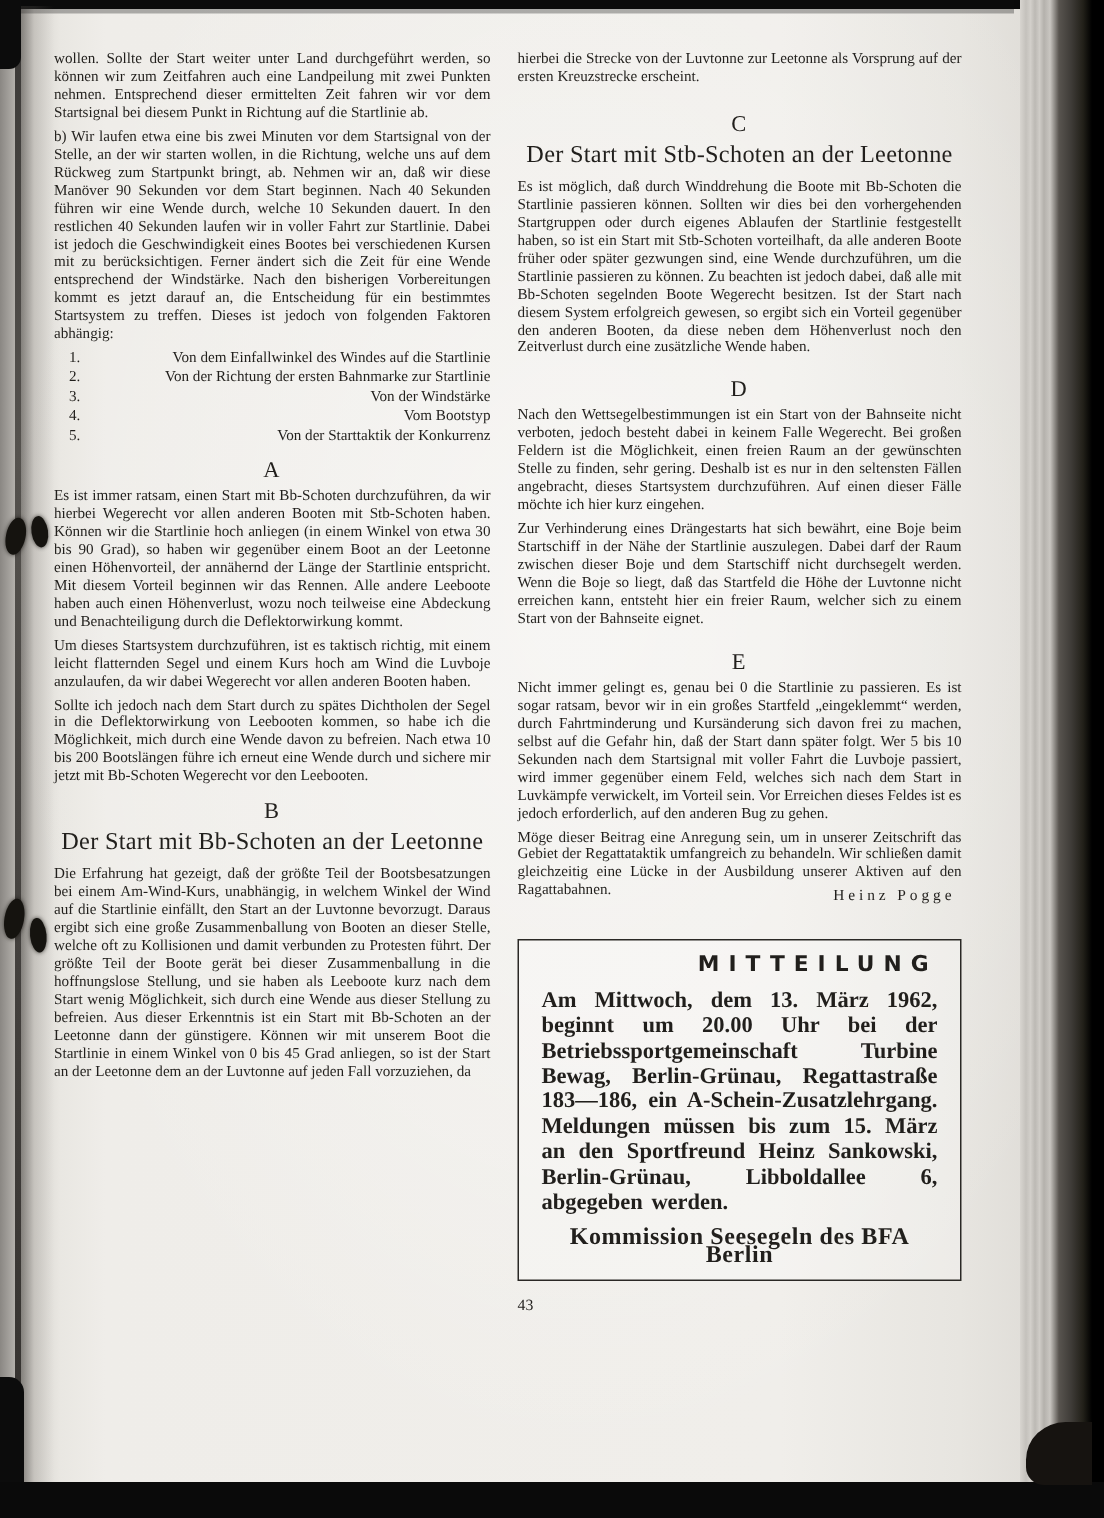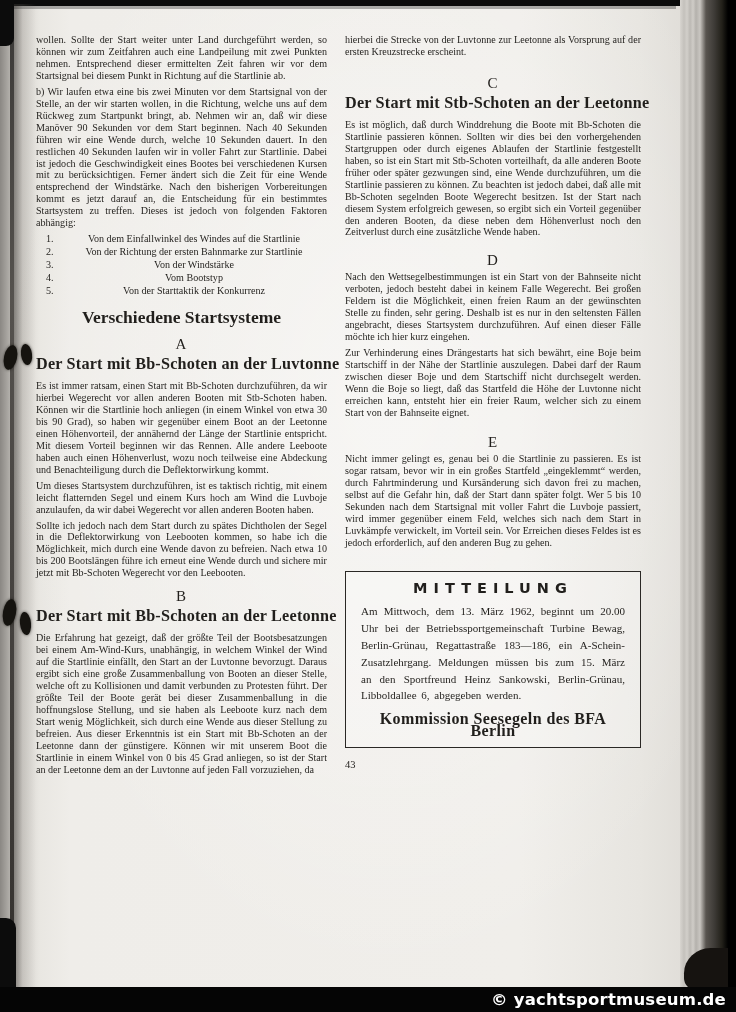--- a/index.html
+++ b/index.html
@@ -51,45 +51,45 @@
   
   .col{position:absolute;top:34px;color:#211f1c;font-size:10.1px;line-height:11.95px;text-align:justify;}
   .col-left{left:36px;width:291px;}
   .col-right{left:345px;width:296px;}
   .col p{margin:0 0 4px 0;}
   .section-letter{
     text-align:center;font-size:15px;line-height:16px;font-weight:400;
     margin:9px 0 3px 0;letter-spacing:1px;
   }
   .section-title{
-    text-align:center;font-size:16.2px;line-height:18px;font-weight:700;
+    text-align:center;font-size:16.2px;line-height:18px;font-weight:400;
     margin:0 0 7px 0;letter-spacing:.2px;white-space:nowrap;
   }
   .big-heading{
     text-align:center;font-size:17.5px;line-height:20px;font-weight:700;
     margin:10px 0 7px 0;
   }
   
   .factors{margin:4px 0 2px 10px;padding:0;}
   .factor{display:flex;margin:0 0 1px 0;}
   .factor .num{width:15px;flex:0 0 15px;}
-  .factor .txt{flex:1;text-align:center;}
+  .factor .txt{flex:1;text-align:right;}
   
   .signature{text-align:right;letter-spacing:2.6px;font-size:10.3px;margin:-12px 4px 0 0;}
   
   .notice{
     border:1.5px solid #2a2825;margin-top:22px;padding:9px 15px 10px 15px;
     background:rgba(255,255,255,.25);
   }
   .notice-title{
-    text-align:center;font-family:"DejaVu Sans","Liberation Sans",sans-serif;
+    text-align:right;font-family:"DejaVu Sans","Liberation Sans",sans-serif;
     font-size:14.5px;font-weight:600;letter-spacing:6px;margin:2px 0 9px 0;
   }
   .notice-body{
-    font-weight:400;font-size:11px;line-height:16.8px;text-align:justify;word-spacing:2px;
+    font-weight:700;font-size:15px;line-height:16.8px;text-align:justify;word-spacing:2px;
   }
   .notice-footer{font-weight:700;font-size:16px;text-align:center;margin-top:9px;letter-spacing:.4px;}
   .page-number{text-align:left;font-size:10.5px;margin-top:11px;padding-right:4px;}
 </style>
 </head>
 <body>
 
 <div class="scan">
 
   <div class="paper"></div>
@@ -126,24 +126,22 @@
       <div class="factor">
         <span class="num">4.</span>
         <span class="txt">Vom Bootstyp</span>
       </div>
       <div class="factor">
         <span class="num">5.</span>
         <span class="txt">Von der Starttaktik der Konkurrenz</span>
       </div>
     </div>
 
-    <div class="big-heading">Verschiedene Startsysteme</div>
 
     <div class="section-letter">A</div>
-    <div class="section-title">Der Start mit Bb-Schoten an der Luvtonne</div>
     <p>Es ist immer ratsam, einen Start mit Bb-Schoten durchzuführen, da wir hierbei Wegerecht vor allen anderen Booten mit Stb-Schoten haben. Können wir die Startlinie hoch anliegen (in einem Winkel von etwa 30 bis 90 Grad), so haben wir gegenüber einem Boot an der Leetonne einen Höhenvorteil, der annähernd der Länge der Startlinie entspricht. Mit diesem Vorteil beginnen wir das Rennen. Alle andere Leeboote haben auch einen Höhenverlust, wozu noch teilweise eine Abdeckung und Benachteiligung durch die Deflektorwirkung kommt.</p>
     <p>Um dieses Startsystem durchzuführen, ist es taktisch richtig, mit einem leicht flatternden Segel und einem Kurs hoch am Wind die Luvboje anzulaufen, da wir dabei Wegerecht vor allen anderen Booten haben.</p>
     <p>Sollte ich jedoch nach dem Start durch zu spätes Dichtholen der Segel in die Deflektorwirkung von Leebooten kommen, so habe ich die Möglichkeit, mich durch eine Wende davon zu befreien. Nach etwa 10 bis 200 Bootslängen führe ich erneut eine Wende durch und sichere mir jetzt mit Bb-Schoten Wegerecht vor den Leebooten.</p>
 
     <div class="section-letter">B</div>
     <div class="section-title">Der Start mit Bb-Schoten an der Leetonne</div>
     <p>Die Erfahrung hat gezeigt, daß der größte Teil der Bootsbesatzungen bei einem Am-Wind-Kurs, unabhängig, in welchem Winkel der Wind auf die Startlinie einfällt, den Start an der Luvtonne bevorzugt. Daraus ergibt sich eine große Zusammenballung von Booten an dieser Stelle, welche oft zu Kollisionen und damit verbunden zu Protesten führt. Der größte Teil der Boote gerät bei dieser Zusammenballung in die hoffnungslose Stellung, und sie haben als Leeboote kurz nach dem Start wenig Möglichkeit, sich durch eine Wende aus dieser Stellung zu befreien. Aus dieser Erkenntnis ist ein Start mit Bb-Schoten an der Leetonne dann der günstigere. Können wir mit unserem Boot die Startlinie in einem Winkel von 0 bis 45 Grad anliegen, so ist der Start an der Leetonne dem an der Luvtonne auf jeden Fall vorzuziehen, da</p>
   </div>
 
   <div class="col col-right">
@@ -152,27 +150,26 @@
     <div class="section-letter" style="margin-top:17px;">C</div>
     <div class="section-title">Der Start mit Stb-Schoten an der Leetonne</div>
     <p>Es ist möglich, daß durch Winddrehung die Boote mit Bb-Schoten die Startlinie passieren können. Sollten wir dies bei den vorhergehenden Startgruppen oder durch eigenes Ablaufen der Startlinie festgestellt haben, so ist ein Start mit Stb-Schoten vorteilhaft, da alle anderen Boote früher oder später gezwungen sind, eine Wende durchzuführen, um die Startlinie passieren zu können. Zu beachten ist jedoch dabei, daß alle mit Bb-Schoten segelnden Boote Wegerecht besitzen. Ist der Start nach diesem System erfolgreich gewesen, so ergibt sich ein Vorteil gegenüber den anderen Booten, da diese neben dem Höhenverlust noch den Zeitverlust durch eine zusätzliche Wende haben.</p>
 
     <div class="section-letter" style="margin-top:14px;">D</div>
     <p>Nach den Wettsegelbestimmungen ist ein Start von der Bahnseite nicht verboten, jedoch besteht dabei in keinem Falle Wegerecht. Bei großen Feldern ist die Möglichkeit, einen freien Raum an der gewünschten Stelle zu finden, sehr gering. Deshalb ist es nur in den seltensten Fällen angebracht, dieses Startsystem durchzuführen. Auf einen dieser Fälle möchte ich hier kurz eingehen.</p>
     <p>Zur Verhinderung eines Drängestarts hat sich bewährt, eine Boje beim Startschiff in der Nähe der Startlinie auszulegen. Dabei darf der Raum zwischen dieser Boje und dem Startschiff nicht durchsegelt werden. Wenn die Boje so liegt, daß das Startfeld die Höhe der Luvtonne nicht erreichen kann, entsteht hier ein freier Raum, welcher sich zu einem Start von der Bahnseite eignet.</p>
 
     <div class="section-letter" style="margin-top:15px;">E</div>
     <p>Nicht immer gelingt es, genau bei 0 die Startlinie zu passieren. Es ist sogar ratsam, bevor wir in ein großes Startfeld „eingeklemmt“ werden, durch Fahrtminderung und Kursänderung sich davon frei zu machen, selbst auf die Gefahr hin, daß der Start dann später folgt. Wer 5 bis 10 Sekunden nach dem Startsignal mit voller Fahrt die Luvboje passiert, wird immer gegenüber einem Feld, welches sich nach dem Start in Luvkämpfe verwickelt, im Vorteil sein. Vor Erreichen dieses Feldes ist es jedoch erforderlich, auf den anderen Bug zu gehen.</p>
+    <p>Möge dieser Beitrag eine Anregung sein, um in unserer Zeitschrift das Gebiet der Regattataktik umfangreich zu behandeln. Wir schließen damit gleichzeitig eine Lücke in der Ausbildung unserer Aktiven auf den Ragattabahnen.</p>
+    <div class="signature">Heinz Pogge</div>
 
     <div class="notice">
       <div class="notice-title">MITTEILUNG</div>
       <div class="notice-body">Am Mittwoch, dem 13. März 1962, beginnt um 20.00 Uhr bei der Betriebssportgemeinschaft Turbine Bewag, Berlin-Grünau, Regattastraße 183—186, ein A-Schein-Zusatzlehrgang. Meldungen müssen bis zum 15. März an den Sportfreund Heinz Sankowski, Berlin-Grünau, Libboldallee 6, abgegeben werden.</div>
       <div class="notice-footer">Kommission Seesegeln des BFA Berlin</div>
     </div>
 
     <div class="page-number">43</div>
   </div>
 
-  <div class="bottom-bar">
-    <span class="watermark">© yachtsportmuseum.de</span>
-  </div>
 
 </div>
 
 </body></html>

